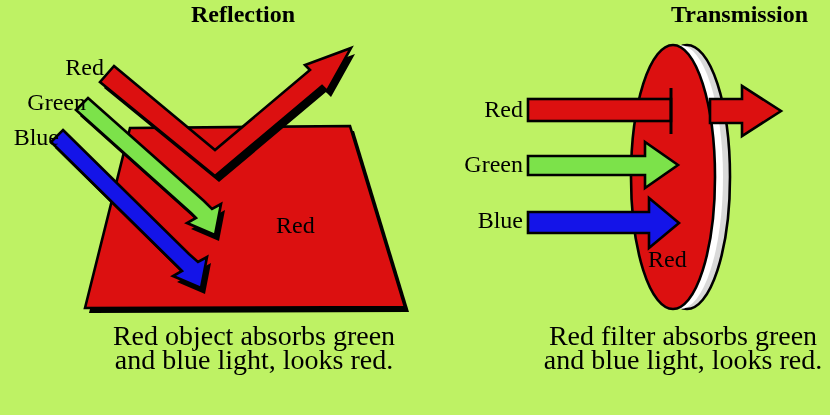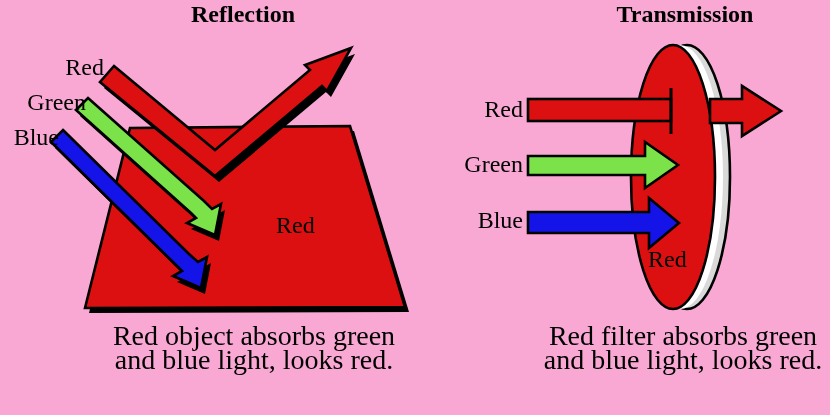--- a/index.html
+++ b/index.html
@@ -1,20 +1,20 @@
 <!DOCTYPE html>
 <html><head>
 <meta charset="utf-8">
 <style>
   html, body { margin: 0; padding: 0; background: #ffffff; }
   .stage {
     position: relative;
     width: 830px;
     height: 415px;
-    background: #f9a8d4;
+    background: #bef264;
     font-family: "Liberation Serif", serif;
     overflow: hidden;
   }
   .stage svg { position: absolute; left: 0; top: 0; }
   .t { position: absolute; color: #000; white-space: nowrap; }
   .title { font-weight: bold; font-size: 24px; line-height: 24px; width: 200px; text-align: center; }
   .lbl { font-size: 24px; line-height: 24px; width: 130px; text-align: right; }
   .onshape { font-size: 24px; line-height: 24px; }
   .caption { font-size: 28px; line-height: 24px; width: 330px; text-align: center; }
   .shadow { fill: #000000; stroke: none; }
@@ -54,21 +54,21 @@
 
       <polygon class="outl" points="528,156 645,156 645,142 678,165 645,188 645,175 528,175" fill="#7CE24A"></polygon>
 
       <polygon class="outl" points="528,212 649,212 649,198 679,223 649,248 649,233 528,233" fill="#1414E8"></polygon>
 
       <polygon class="outl" points="710,99 742,99 742,86 781,111 742,136 742,123 710,123" fill="#DC1010"></polygon>
     </g>
   </svg>
 
   <div class="t title" style="left:143px; top:2px;">Reflection</div>
-  <div class="t title" style="left:585px; top:2px;">Transmission</div>
+  <div class="t title" style="left:608px; top:2px;text-align:right;">Transmission</div>
 
   <div class="t lbl" style="right:726px; top:55px;">Red</div>
   <div class="t lbl" style="right:744px; top:90px;">Green</div>
   <div class="t lbl" style="right:771px; top:125px;">Blue</div>
 
   <div class="t lbl" style="right:307px; top:97px;">Red</div>
   <div class="t lbl" style="right:307px; top:152px;">Green</div>
   <div class="t lbl" style="right:307px; top:208px;">Blue</div>
 
   <div class="t onshape" style="left:276px; top:213px;">Red</div>

